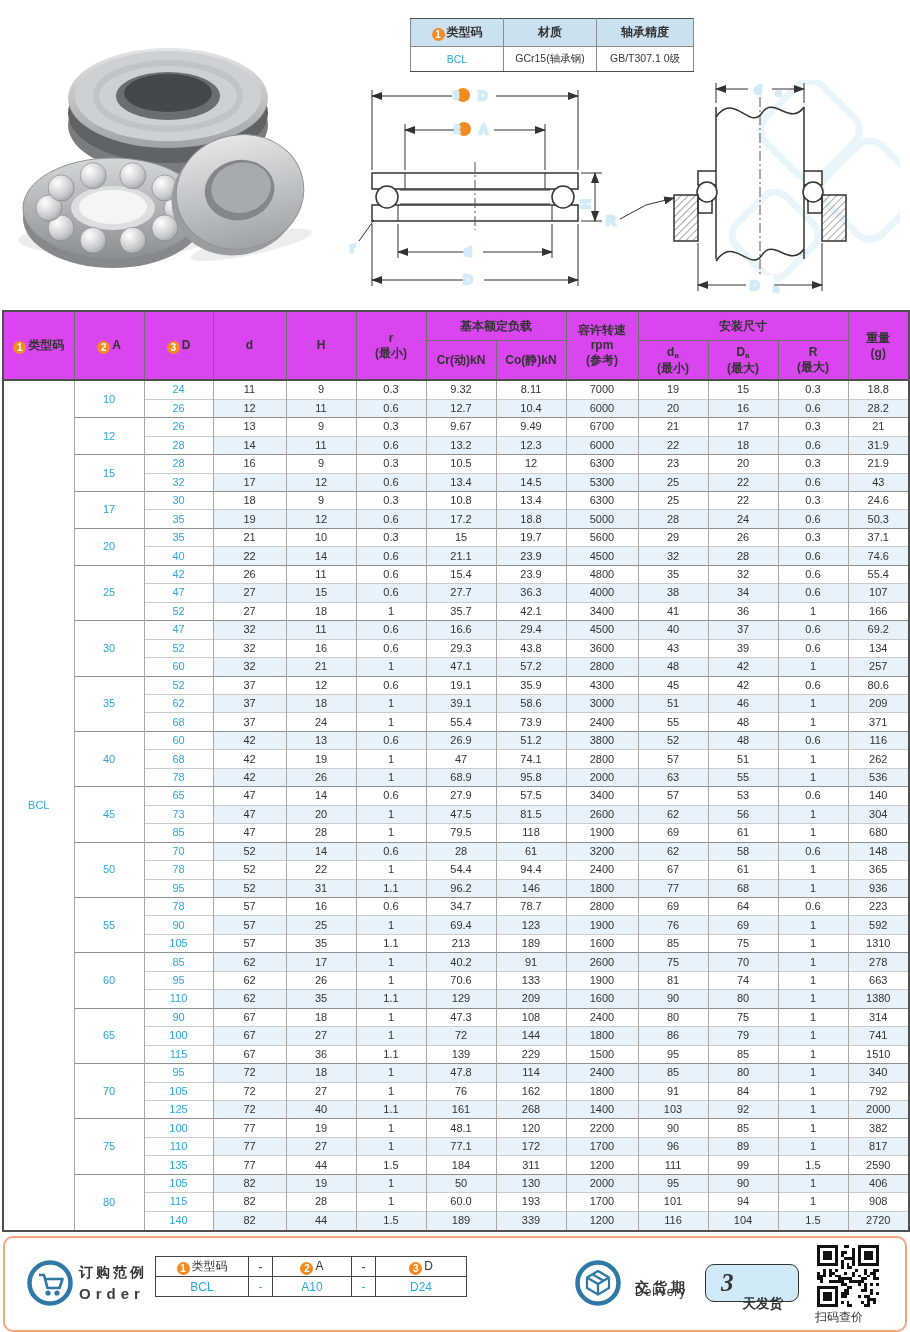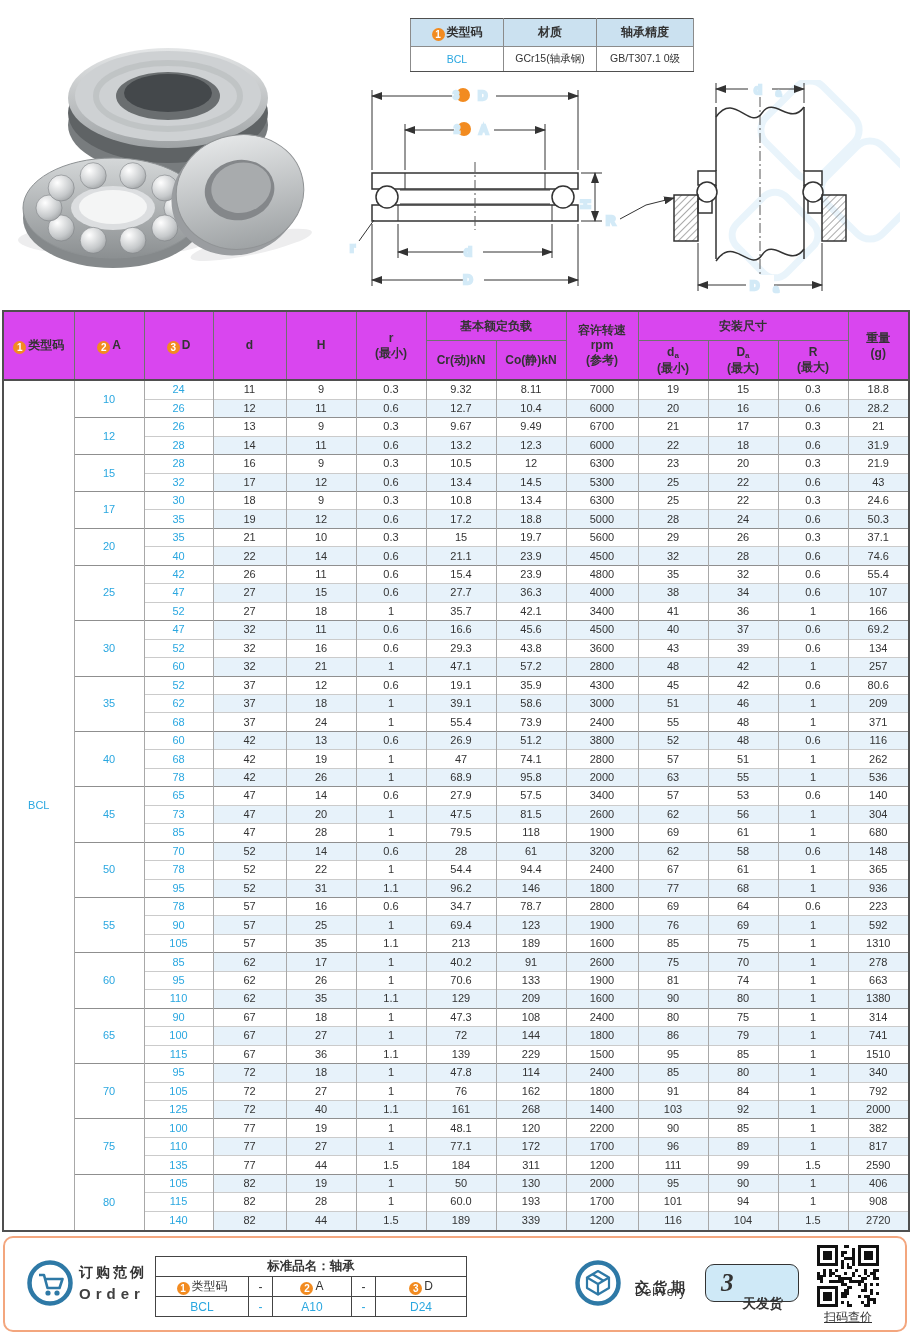--- a/index.html
+++ b/index.html
@@ -43,21 +43,21 @@
   .order-table{border-collapse:collapse;table-layout:fixed;}
   .order-table td{border:1px solid #444;text-align:center;font-size:12px;padding:0;height:19px;}
   .order-table .t{font-weight:700;font-size:12.5px;}
   .order-table .w1{width:92px;}.order-table .wd{width:23px;}.order-table .w2{width:78px;}.order-table .w3{width:90px;}
   .dl-cn{font-size:14px;font-weight:700;letter-spacing:4px;}
   .dl-en{font-size:12px;letter-spacing:1px;}
   .dbox{position:absolute;display:flex;align-items:center;justify-content:center;gap:9px;
         background:#cfe9f7;border:1.5px solid #333;border-radius:9px;width:92px;height:36px;}
   .dbox .n{font-family:"Liberation Serif","DejaVu Serif",serif;font-style:italic;font-weight:700;font-size:25px;}
   .dbox .l{font-size:13.5px;font-weight:700;margin-top:41px;}
-  .qr-caption{font-size:12px;text-align:center;width:66px;text-decoration:underline;}
+  .qr-caption{font-size:12px;text-align:left;width:66px;}
 
   svg text{font-family:"Liberation Sans","DejaVu Sans",sans-serif;}
 </style>
 </head>
 <body>
 
 <div class="page">
 
   <svg class="wm" style="left:8px;top:0;" width="310" height="275" viewBox="0 0 310 275" aria-hidden="true">
     <defs>
@@ -497,21 +497,21 @@
             <td class="num">1</td>
             <td class="num">166</td>
           </tr>
           <tr class="stripe gs">
             <td rowspan="3" class="a-cell">30</td>
             <td class="d-cell">47</td>
             <td class="num">32</td>
             <td class="num">11</td>
             <td class="num">0.6</td>
             <td class="num">16.6</td>
-            <td class="num">45.6</td>
+            <td class="num">29.4</td>
             <td class="num">4500</td>
             <td class="num">40</td>
             <td class="num">37</td>
             <td class="num">0.6</td>
             <td class="num">69.2</td>
           </tr>
           <tr class="">
             <td class="d-cell">52</td>
             <td class="num">32</td>
             <td class="num">16</td>
@@ -947,23 +947,20 @@
       <circle cx="23" cy="23" r="20.5" fill="#fff" stroke="#2e79a6" stroke-width="4.5"></circle>
       <path d="M12 15 h5 l3.5 13 h12 l3-9 h-17" fill="none" stroke="#2e79a6" stroke-width="2.6" stroke-linejoin="round"></path>
       <circle cx="21" cy="33" r="2.6" fill="#2e79a6"></circle>
         <circle cx="30" cy="33" r="2.6" fill="#2e79a6"></circle>
     </svg>
     <div class="abs otitle" style="left:74px;top:26px;">订购范例</div>
     <div class="abs otitle-en" style="left:74px;top:47px;">Order</div>
 
     <table class="order-table abs" style="left:150px;top:18px;">
       <tbody>
-          <tr>
-        <td class="t" colspan="5">标准品名：轴承</td>
-      </tr>
       <tr>
         <td class="w1"><span class="badge">1</span><span>类型码</span></td>
         <td class="wd">-</td>
         <td class="w2"><span class="badge">2</span><span>A</span></td>
         <td class="wd">-</td>
         <td class="w3"><span class="badge">3</span><span>D</span></td>
       </tr>
       <tr class="blue">
         <td class="blue">BCL</td>
         <td class="blue">-</td>

